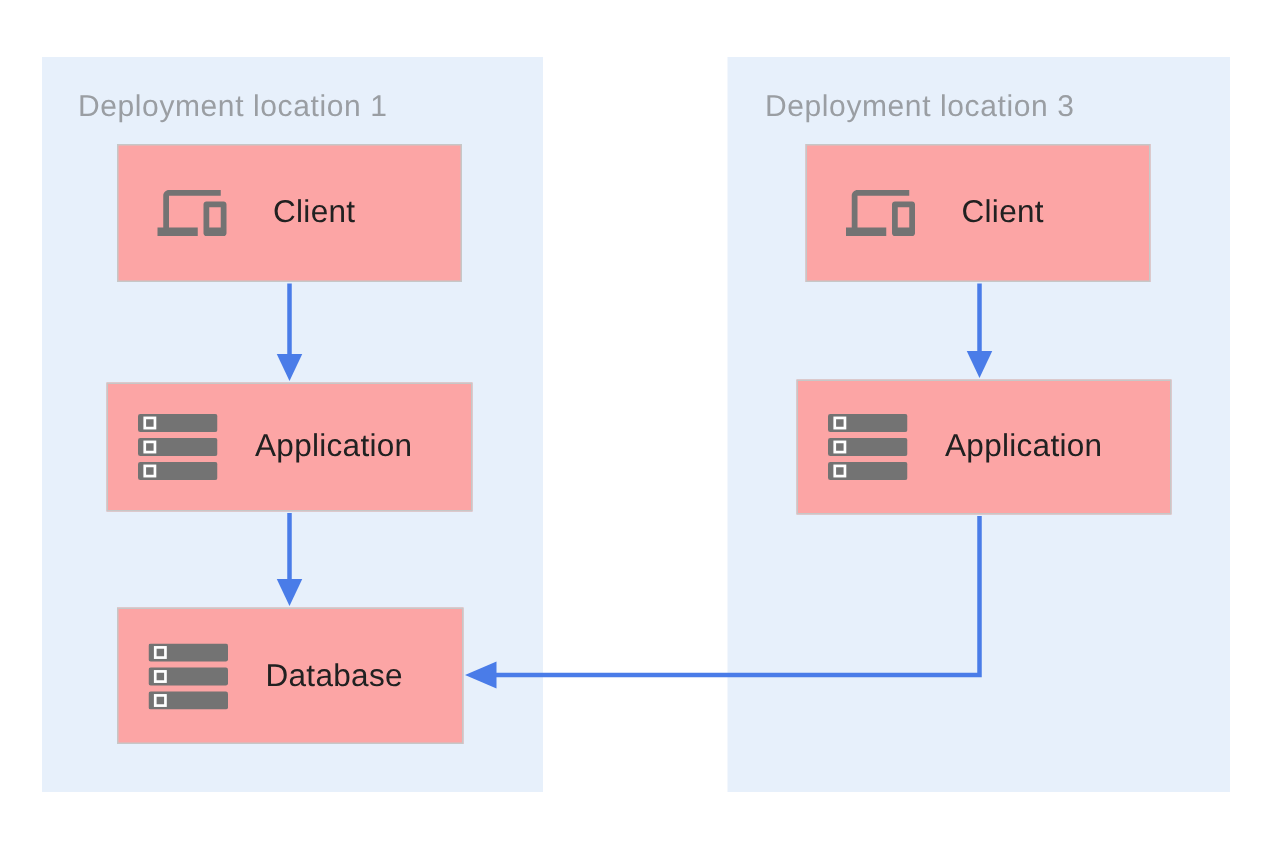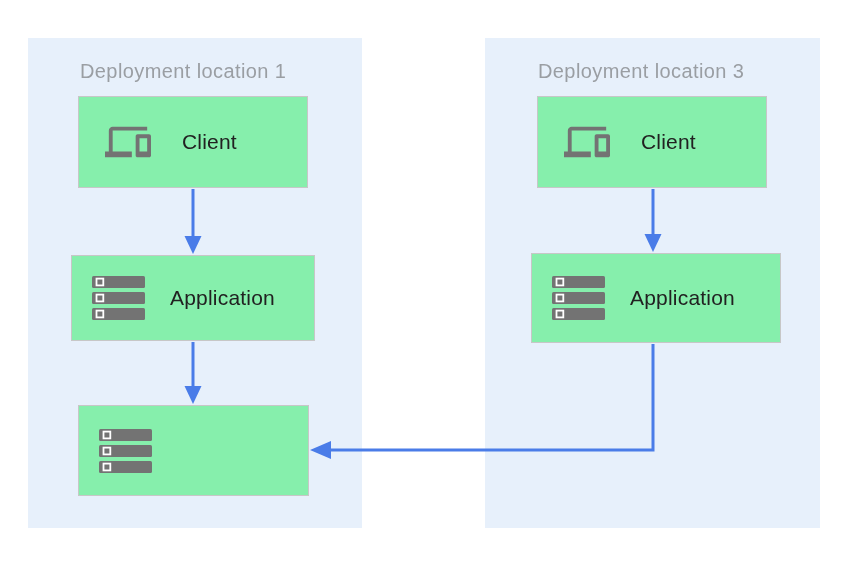--- a/index.html
+++ b/index.html
@@ -19,29 +19,28 @@
   }
   .panel--1 { left: 28px;  width: 334px; }
   .panel--2 { left: 485px; width: 335px; }
 
   .panel-title {
     position: absolute;
     font-size: 20px;
     letter-spacing: 0.4px;
     color: #9A9EA3;
     white-space: nowrap;
-    margin-left: 28px;
   }
   .panel-title--1 { left: 52px;  top: 60px; }
   .panel-title--2 { left: 510px; top: 60px; }
 
   .node {
     position: absolute;
     box-sizing: border-box;
-    background: #86efac;
+    background: #fca5a5;
     border: 1px solid #C7C7C7;
     display: flex;
     align-items: center;
   }
   .node--client1 { left: 78px;  top: 96px;  width: 230px; height: 92px; }
   .node--app1    { left: 71px;  top: 255px; width: 244px; height: 86px; }
   .node--db1     { left: 78px;  top: 405px; width: 231px; height: 91px; }
   .node--client2 { left: 537px; top: 96px;  width: 230px; height: 92px; }
   .node--app2    { left: 531px; top: 253px; width: 250px; height: 90px; }
 
@@ -135,20 +134,21 @@
           <rect x="0" y="16" width="53" height="12" rx="1.5"></rect>
           <rect x="0" y="32" width="53" height="12" rx="1.5"></rect>
         </g>
         <g fill="none" stroke="#ffffff" stroke-width="1.8">
           <rect x="4.5" y="2.6" width="6.8" height="6.8"></rect>
           <rect x="4.5" y="18.6" width="6.8" height="6.8"></rect>
           <rect x="4.5" y="34.6" width="6.8" height="6.8"></rect>
         </g>
       </svg>
     </span>
+    <span class="node-label">Database</span>
   </div>
 
   <div class="node node--client2">
     <span class="node-icon">
       <svg width="58" height="46" viewBox="0 0 24 24" xmlns="http://www.w3.org/2000/svg">
         <path d="M4 6h18V4H4c-1.1 0-2 .9-2 2v11H0v3h14v-3H4V6zm19 2h-6c-.55 0-1 .45-1 1v10c0 .55.45 1 1 1h6c.55 0 1-.45 1-1V9c0-.55-.45-1-1-1zm-1 9h-4v-7h4v7z" fill="#737373"></path>
       </svg>
     </span>
     <span class="node-label">Client</span>
   </div>

